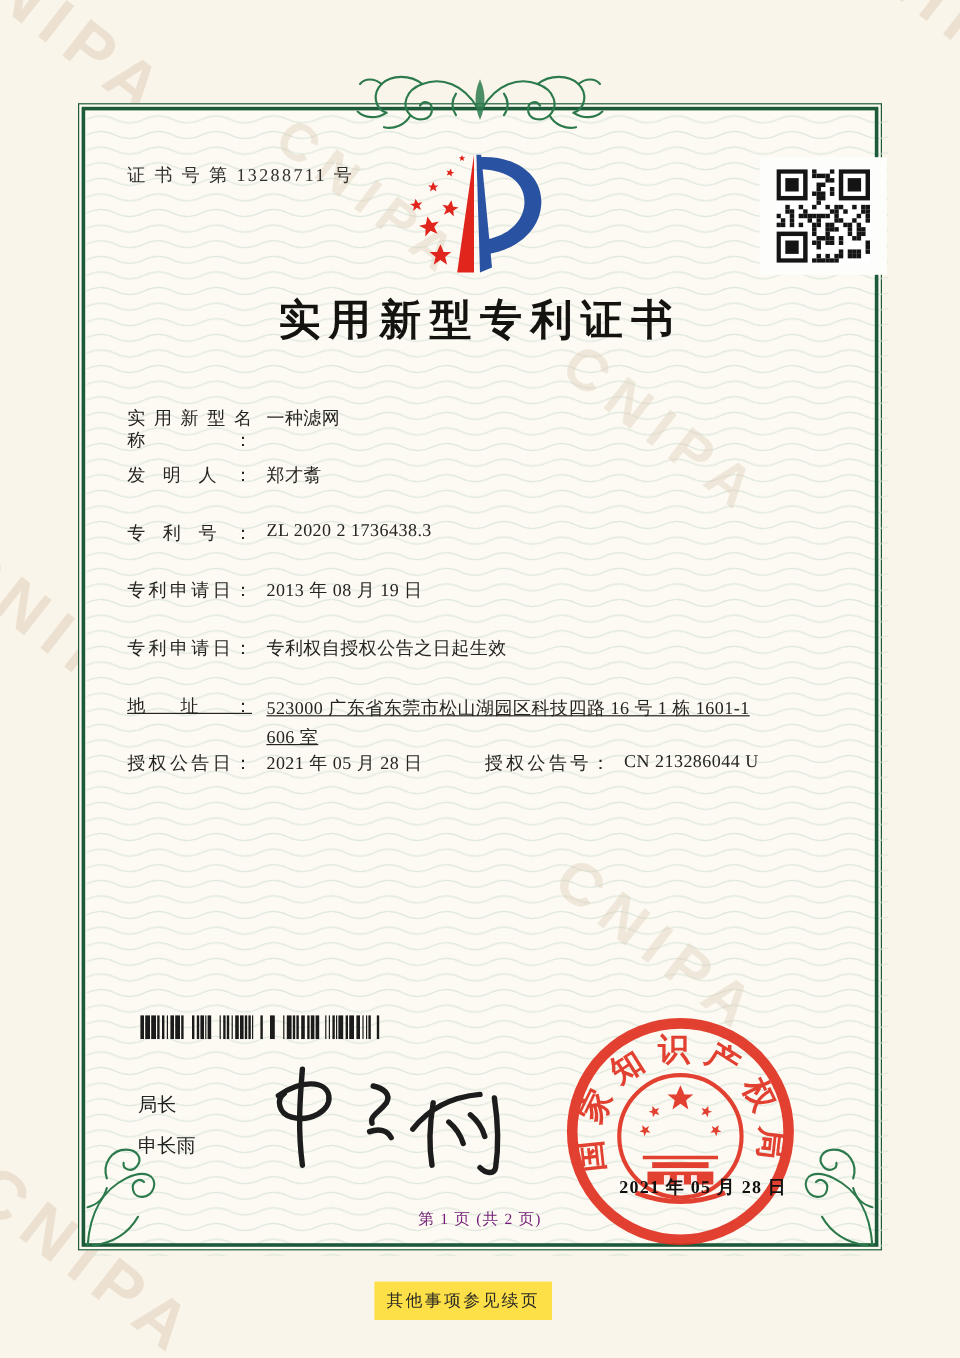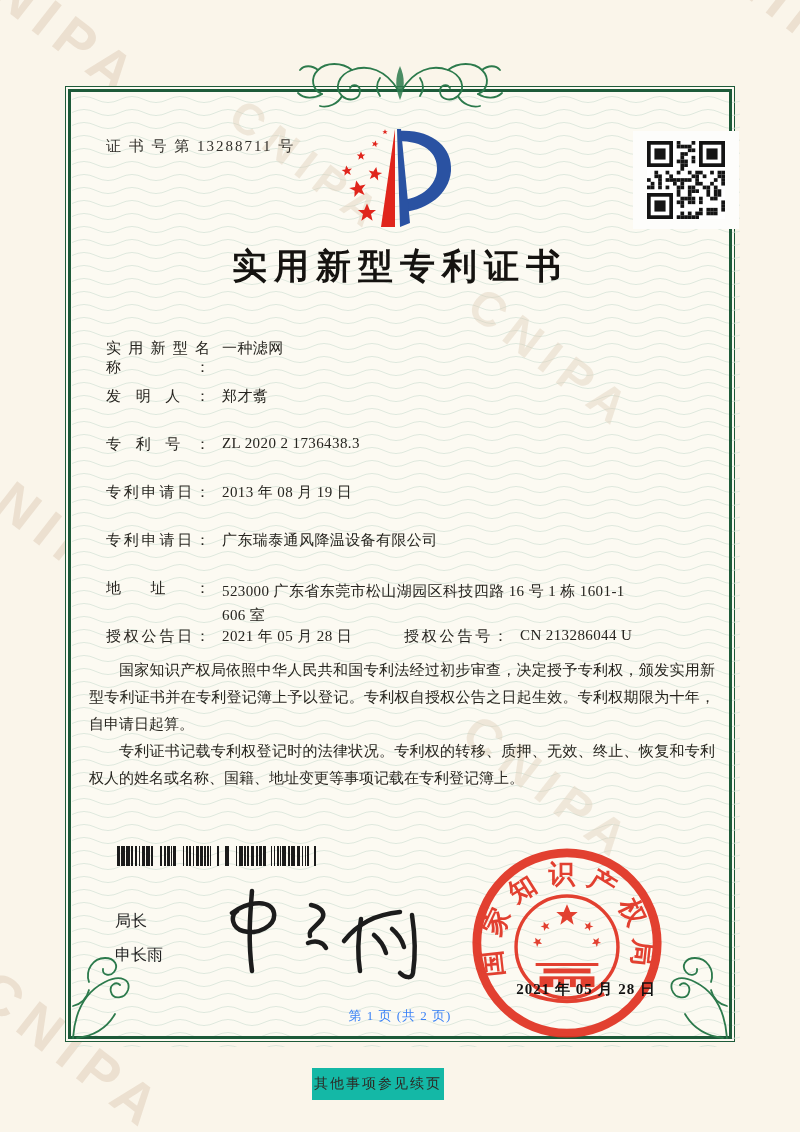--- a/index.html
+++ b/index.html
@@ -81,31 +81,31 @@
   .signer-name{position:absolute;left:49px;top:858px;font-size:16px;font-family:"Liberation Sans","DejaVu Sans",sans-serif;color:#222;text-align:right;}
   .signature{position:absolute;left:150px;top:792px;width:230px;height:110px;}
   .seal{position:absolute;left:403px;top:758px;width:196px;height:196px;mix-blend-mode:multiply;}
   .seal-date{
     position:absolute;left:430px;top:893px;width:180px;
     font-size:15px;letter-spacing:1px;color:#111;font-weight:bold;
     text-align:center;z-index:3;
   }
   .page-num{
     position:absolute;left:0;top:920px;width:100%;
-    text-align:center;font-size:13px;letter-spacing:1px;color:#3b82f6;
+    text-align:center;font-size:13px;letter-spacing:1px;color:#701a75;
   }
   
   .dragon{position:absolute;left:280px;top:58px;width:240px;height:54px;z-index:3;}
   .corner{position:absolute;width:70px;height:92px;z-index:3;}
   .corner.left{left:67px;top:948px;}
   .corner.right{left:663px;top:948px;transform:scaleX(-1);}
   
   .note-box{
-    position:absolute;left:312px;top:1068px;width:132px;height:32px;
-    background:#14b8a6;
+    position:absolute;left:312px;top:1068px;width:148px;height:32px;
+    background:#fde047;
     display:flex;align-items:center;justify-content:center;
     font-size:14px;letter-spacing:2px;color:#2c2a25;
     z-index:2;
   }
 </style>
 </head>
 <body>
 
 <div class="wm" style="left:-62px;top:-14px;font-size:56px;">CNIPA</div>
 <div class="wm" style="left:672px;top:-32px;font-size:56px;">CNIPA</div>
@@ -291,39 +291,35 @@
     <div class="frow" style="top:348px;">
       <span class="flabel">专利号：</span>
       <span class="fvalue">ZL 2020 2 1736438.3</span>
     </div>
     <div class="frow" style="top:396px;">
       <span class="flabel">专利申请日：</span>
       <span class="fvalue">2013 年 08 月 19 日</span>
     </div>
     <div class="frow" style="top:444px;">
       <span class="flabel">专利申请日：</span>
-      <span class="fvalue">广东瑞泰通风降温设备有限公司</span>
-    </div>
-    <div class="frow addr" style="top:492px;">
+      <span class="fvalue">专利权自授权公告之日起生效</span>
+    </div>
+    <div class="frow addr" style="top:492px;text-decoration:underline;">
       <span class="flabel">地址：</span>
       <span class="fvalue">523000 广东省东莞市松山湖园区科技四路 16 号 1 栋 1601-1606 室</span>
     </div>
     <div class="frow" style="top:540px;align-items:center;">
       <span class="flabel">授权公告日：</span>
       <span class="fvalue">2021 年 05 月 28 日</span>
     </div>
     <div class="frow" style="top:540px;left:338px;">
       <span class="flabel">授权公告号：</span>
       <span class="fvalue">CN 213286044 U</span>
     </div>
 
-    <div class="paras">
-      <p>国家知识产权局依照中华人民共和国专利法经过初步审查，决定授予专利权，颁发实用新型专利证书并在专利登记簿上予以登记。专利权自授权公告之日起生效。专利权期限为十年，自申请日起算。</p>
-      <p>专利证书记载专利权登记时的法律状况。专利权的转移、质押、无效、终止、恢复和专利权人的姓名或名称、国籍、地址变更等事项记载在专利登记簿上。</p>
-    </div>
 
     <svg id="barcode-svg" class="barcode" viewBox="0 0 203 20">
         <rect x="1" y="0" width="3" height="20" fill="#1b1b1b"></rect>
         <rect x="5" y="0" width="4" height="20" fill="#1b1b1b"></rect>
         <rect x="10" y="0" width="4" height="20" fill="#1b1b1b"></rect>
         <rect x="15" y="0" width="2" height="20" fill="#1b1b1b"></rect>
         <rect x="19" y="0" width="2" height="20" fill="#1b1b1b"></rect>
         <rect x="23" y="0" width="1" height="20" fill="#1b1b1b"></rect>
         <rect x="26" y="0" width="3" height="20" fill="#1b1b1b"></rect>
         <rect x="30" y="0" width="4" height="20" fill="#1b1b1b"></rect>

